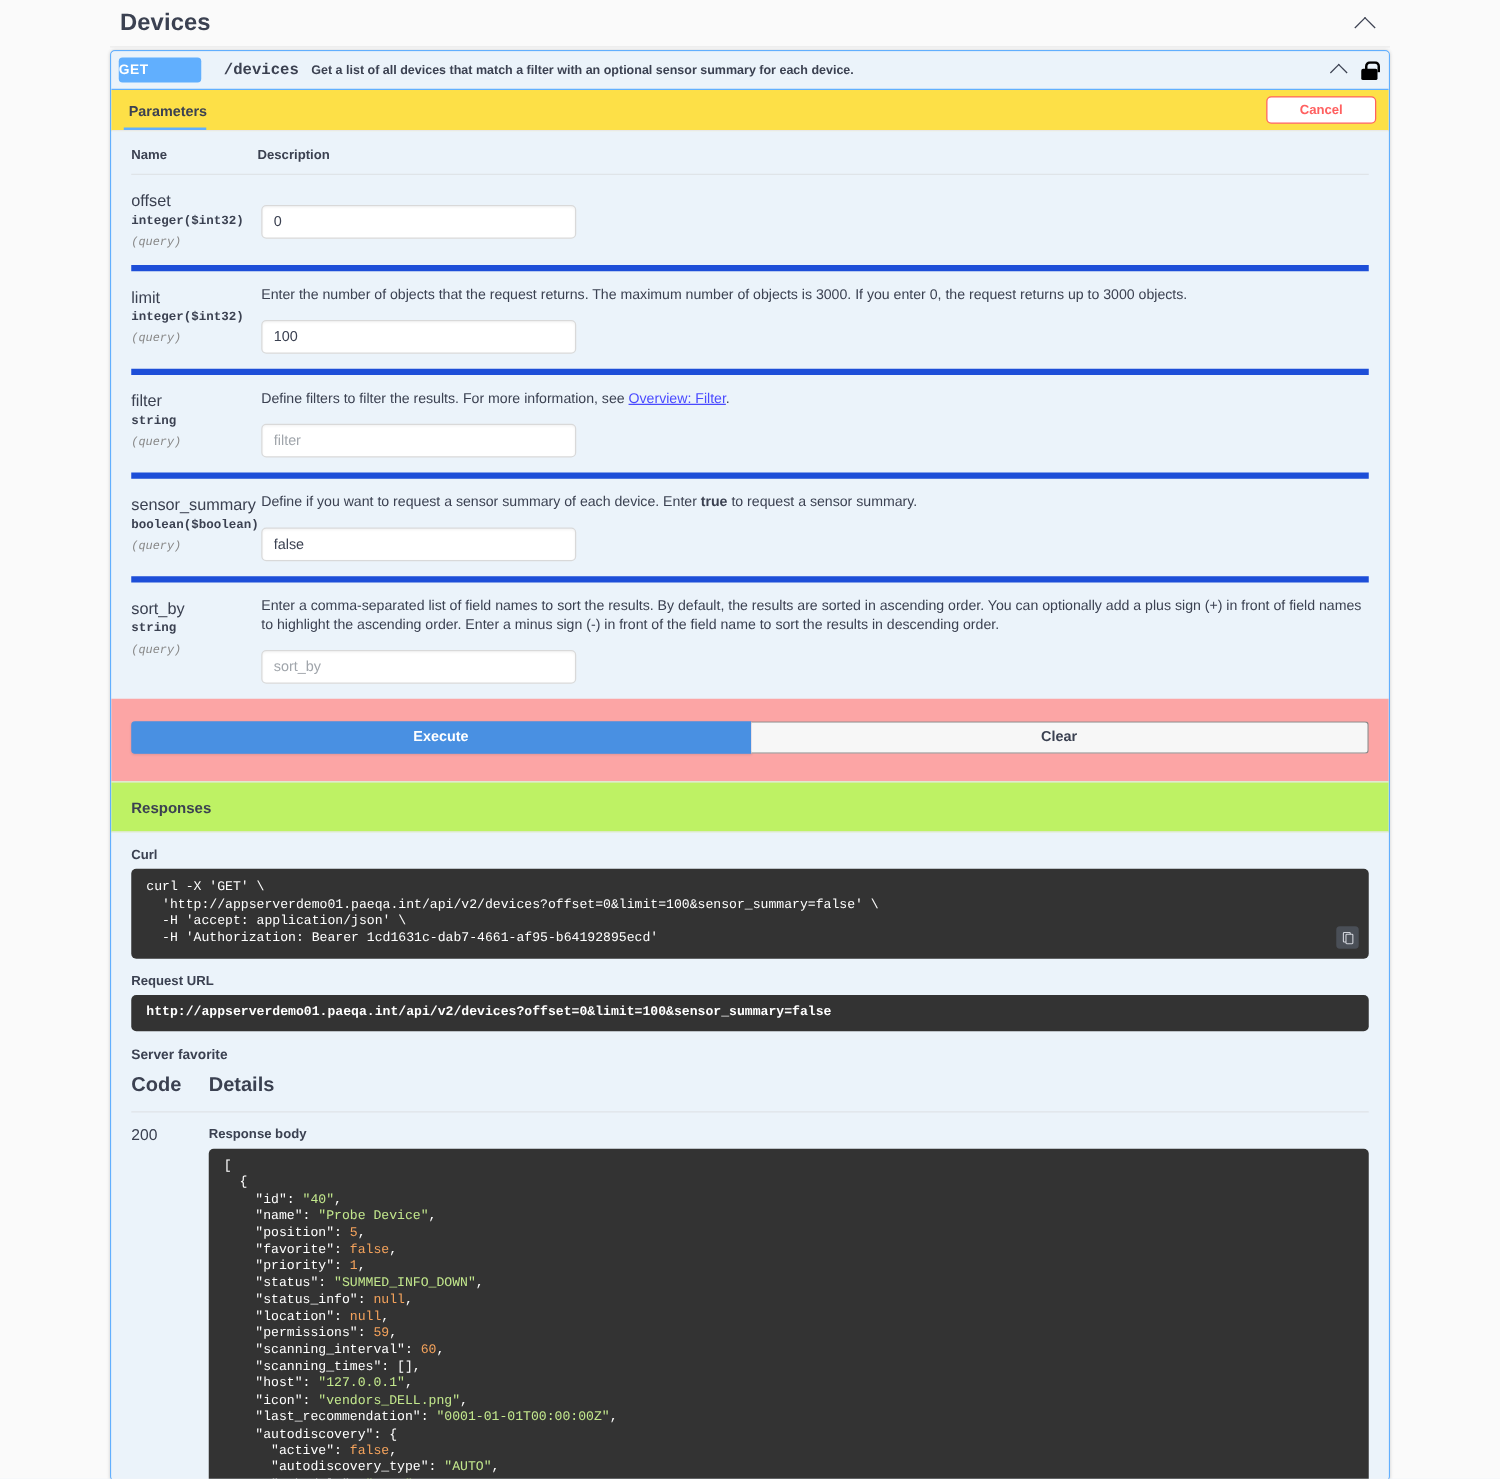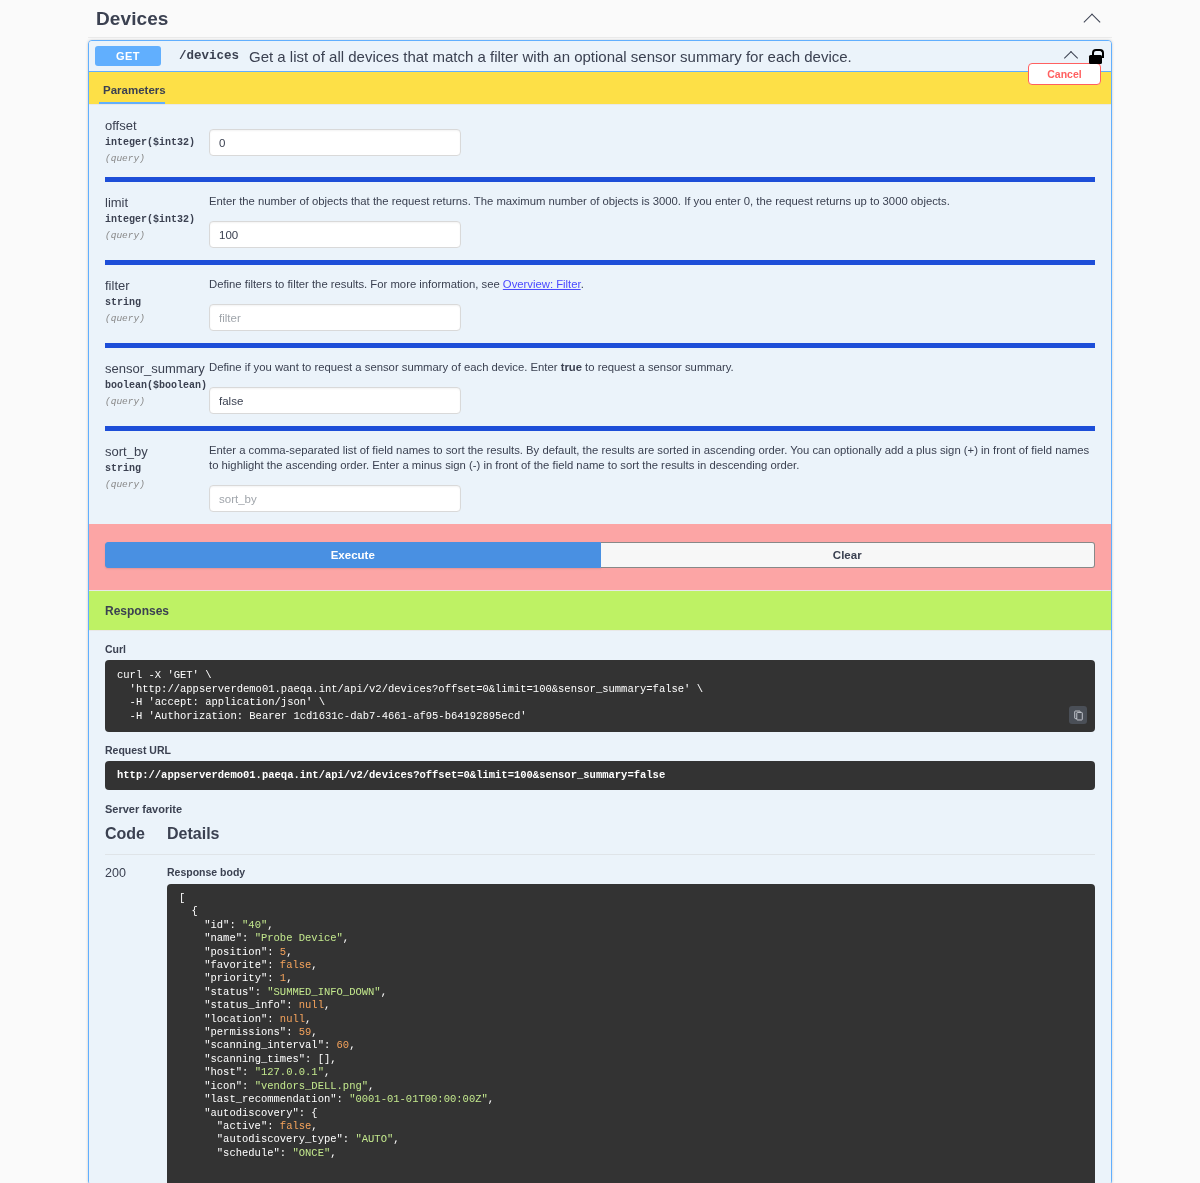--- a/index.html
+++ b/index.html
@@ -53,31 +53,31 @@
     display: flex; align-items: center;
     height: 31px; padding: 0 9px 0 6px;
     background: #ebf3fa;
     border-bottom: 1px solid #61affe;
   }
   .method {
     background: #61affe; color: #fff;
     font-family: "Liberation Sans", sans-serif;
     font-size: 11px; font-weight: bold; letter-spacing: .5px;
     width: 66px; height: 20px; line-height: 20px;
-    text-align: center; border-radius: 3px;
+    text-align: left; border-radius: 3px;
     flex: 0 0 auto;
   }
   .op-path {
     font-family: "Liberation Mono", monospace;
     font-size: 12.5px; font-weight: bold; color: #3b4151;
     margin-left: 18px; flex: 0 0 auto;
   }
   .op-desc {
-    font-size: 15px; color: #3b4151; margin-left: 10px; flex: 1;
-    white-space: nowrap; overflow: hidden;
+    font-size: 10px; color: #3b4151; margin-left: 10px; flex: 1;
+    white-space: nowrap; overflow: hidden; font-weight: bold;
   }
   .lock {
     width: 13px; height: 15px; position: relative; margin-left: 9px; flex: 0 0 auto;
   }
   .lock::before {
     content: ""; position: absolute; left: 2.5px; top: 0;
     width: 8px; height: 7px; border: 2px solid #000;
     border-bottom: none; border-radius: 4px 4px 0 0;
   }
   .lock::after {
@@ -96,24 +96,24 @@
     font-size: 11.5px; font-weight: bold; color: #3b4151;
     padding: 0 0 8px 14px; position: relative; height: 100%;
     display: flex; align-items: flex-end;
     width: 88px;
   }
   .tab::after {
     content: ""; position: absolute; left: 10px; right: 12px; bottom: 0;
     height: 2.5px; background: #61affe;
   }
   .cancel-btn {
-    margin-bottom: 19px;
+    margin-bottom: 5px;
     border: 1px solid #ff6060; color: #ff6060; background: #fff;
     font-size: 10.5px; font-weight: bold;
-    border-radius: 4px; padding: 4px 0; width: 73px; text-align: center;
+    border-radius: 4px; padding: 4px 0; width: 88px; text-align: center;
     cursor: pointer;
   }
 
   
   .params-wrap { padding: 0 16px; background: #ebf3fa; }
   .params-head {
     display: flex; font-size: 10.5px; font-weight: bold; color: #3b4151;
     padding: 13px 0 9px 0; border-bottom: 1px solid #dfe4e8;
   }
   .col-name { width: 101px; flex: 0 0 101px; }
@@ -243,20 +243,24 @@
     <span class="chev sm"></span>
     <span class="lock"></span>
   </div>
 
   <div class="tabs-row">
     <div class="tab">Parameters</div>
     <div class="cancel-btn">Cancel</div>
   </div>
 
   <div class="params-wrap">
+    <div class="params-head">
+      <div class="col-name">Name</div>
+      <div class="col-desc">Description</div>
+    </div>
 
     <div class="prow">
       <div class="pname">
         <div class="nm">offset</div>
         <div class="ty">integer($int32)</div>
         <div class="inn">(query)</div>
       </div>
       <div class="pdesc">
         <input class="pinput" value="0" style="">
       </div>

